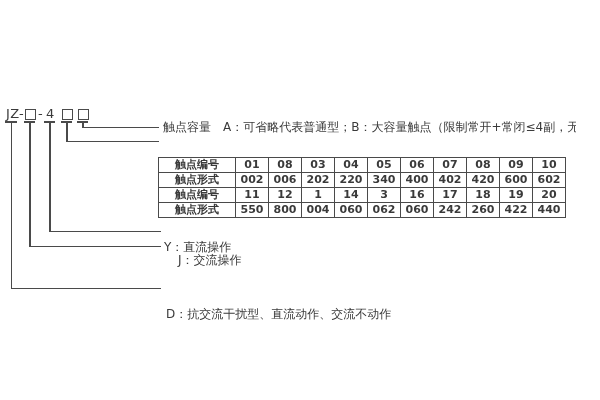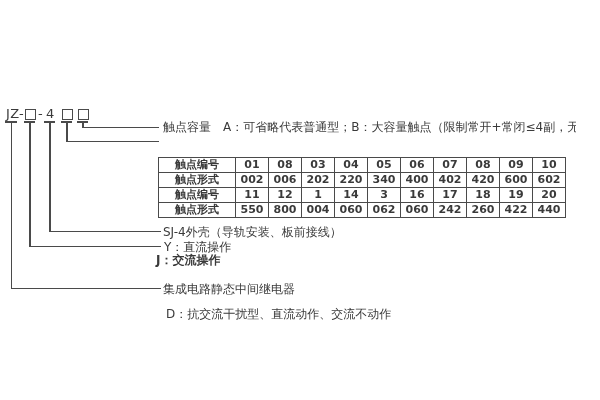--- a/index.html
+++ b/index.html
@@ -49,25 +49,23 @@
   <span class="vline" style="left:66px;top:121px;height:20px;"></span>
   <span class="vline" style="left:82px;top:121px;height:6px;"></span>
 
   <span class="hline" style="left:82px;top:126.5px;width:77px;"></span>
   <span class="hline" style="left:66px;top:140.5px;width:93px;"></span>
   <span class="hline" style="left:49px;top:230.5px;width:112px;"></span>
   <span class="hline" style="left:29px;top:245.5px;width:132px;"></span>
   <span class="hline" style="left:10.5px;top:287.5px;width:150px;"></span>
 
   <span class="lbl" style="left:163px;top:120px;">触点容量　A：可省略代表普通型；B：大容量触点（限制常开+常闭≤4副，无转换）</span>
-  <span class="lbl" style="left:163px;top:225px;">SJ-4外壳（导轨安装、板前接线）</span>
   <span class="lbl" style="left:164px;top:240px;text-align:center;">Y：直流操作</span>
-  <span class="lbl" style="left:156px;top:253px;font-weight:bold;">J：交流操作</span>
+  <span class="lbl" style="left:178px;top:253px;">J：交流操作</span>
   <span class="lbl" style="left:166px;top:267px;margin-top:40px;">D：抗交流干扰型、直流动作、交流不动作</span>
-  <span class="lbl" style="left:163px;top:282px;">集成电路静态中间继电器</span>
 
   <table class="codes">
     <tbody>
         <tr>
       <td class="hd">触点编号</td>
       <td class="c">01</td>
       <td class="c">08</td>
       <td class="c">03</td>
       <td class="c">04</td>
       <td class="c">05</td>

